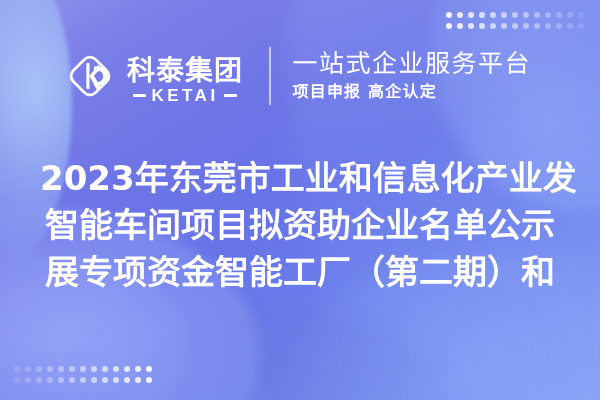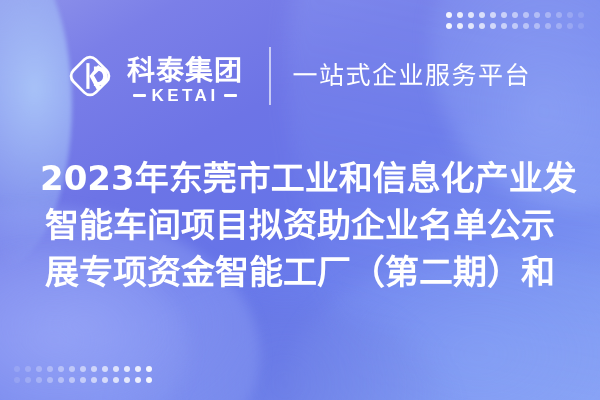--- a/index.html
+++ b/index.html
@@ -358,20 +358,21 @@
           <span class="logo-en">KETAI</span>
           <span class="logo-en-rule"></span>
         </div>
       </div>
     </div>
 
     <div class="header-divider"></div>
 
     <div class="tagline-block">
       <div class="tagline-main">一站式企业服务平台</div>
+      <div class="tagline-sub">项目申报 高企认定</div>
     </div>
   </div>
 
   <div class="headline">
     <div class="headline-line">2023年东莞市工业和信息化产业发</div>
     <div class="headline-line">智能车间项目拟资助企业名单公示</div>
     <div class="headline-line">展专项资金智能工厂（第二期）和</div>
   </div>
 
 </div>

